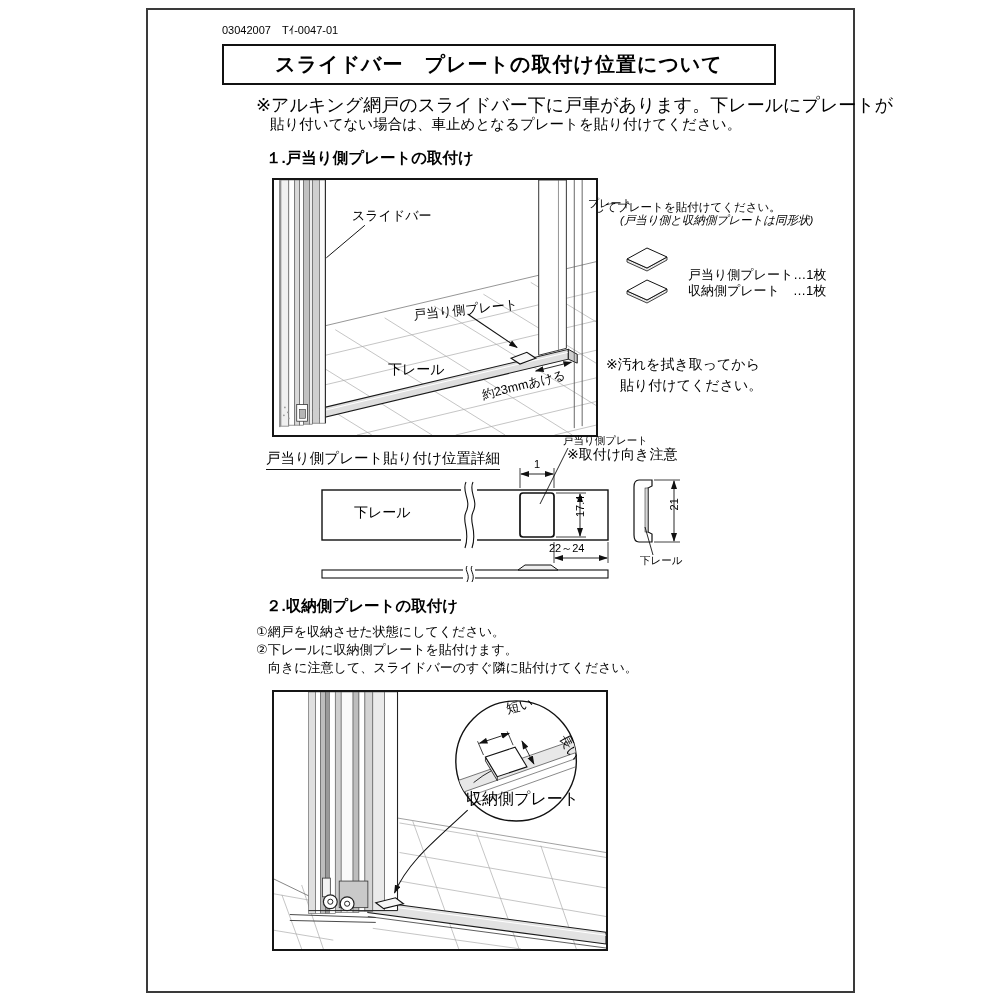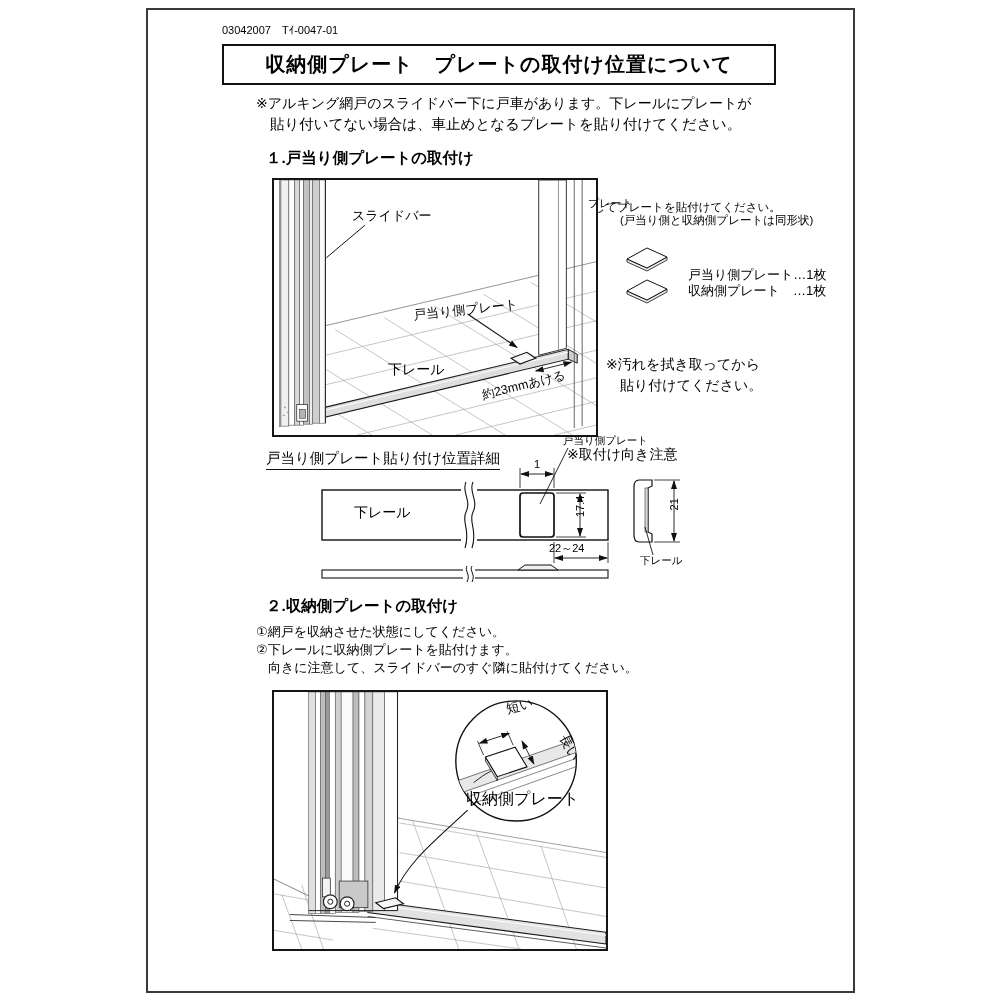--- a/index.html
+++ b/index.html
@@ -29,24 +29,24 @@
       <path d="M9,0 L0,3 L9,6 Z" fill="#111"></path>
     </marker>
   </defs>
 </svg>
 
 <div class="page-border"></div>
 
 <span class="lbl" style="left:222px; top:24px; font-size:11px;">03042007　Tｲ-0047-01</span>
 
 <div class="title-box">
-  <span>収納側プレート　プレートの取付け位置について</span>
-</div>
-
-<span class="lbl" style="left:256px; top:95px; font-size:14px;">※アルキング網戸のスライドバー下に戸車があります。下レールにプレートが</span>
+  <span>スライドバー　プレートの取付け位置について</span>
+</div>
+
+<span class="lbl" style="left:256px; top:95px; font-size:18px;">※アルキング網戸のスライドバー下に戸車があります。下レールにプレートが</span>
 <span class="lbl" style="left:270px; top:116px; font-size:14.5px;">貼り付いてない場合は、車止めとなるプレートを貼り付けてください。</span>
 
 <span class="lbl" style="left:266px; top:149px; font-size:15.5px; font-weight:bold;">１.戸当り側プレートの取付け</span>
 <span class="lbl" style="left:455px; top:161px; font-size:11.5px;margin-top:40px;">戸当り側を２２～２４㎜離してプレートを貼付けてください。</span>
 
 <div class="frame" style="left:272px; top:178px; width:326px; height:259px;">
   <svg viewBox="0 0 326 259" preserveAspectRatio="none">
 
     <line x1="52" y1="148" x2="326" y2="83" stroke="#888" stroke-width="0.9"></line>
     <g stroke="#aaa" stroke-width="0.7">
@@ -101,21 +101,21 @@
     <line x1="196" y1="136" x2="246" y2="170" stroke="#111" stroke-width="1.2" marker-end="url(#aE)"></line>
     <line x1="265" y1="194" x2="301" y2="185" stroke="#111" stroke-width="0.9" marker-start="url(#aS)" marker-end="url(#aE)"></line>
   </svg>
 </div>
 <span class="lbl" style="left:352px; top:209px; font-size:13px;">スライドバー</span>
 <span class="lbl" style="left:413px; top:303px; font-size:13px; transform:rotate(-6deg);">戸当り側プレート</span>
 <span class="lbl" style="left:388px; top:361px; font-size:14px;">下レール</span>
 <span class="lbl" style="left:481px; top:378px; font-size:12.5px; transform:rotate(-14deg);">約23mmあける</span>
 
 <span class="lbl" style="left:588px; top:197px; font-size:11px;">プレート</span>
-<span class="lbl" style="left:620px; top:214px; font-size:11.5px;">(戸当り側と収納側プレートは同形状)</span>
+<span class="lbl" style="left:620px; top:214px; font-size:11.5px;font-style:italic;">(戸当り側と収納側プレートは同形状)</span>
 
 <svg class="abs" style="left:624px; top:244px;" width="46" height="28">
   <path d="M3,15 L3,18 L23,27 L43,16 L43,13 L23,24 Z" fill="#e8e8e8" stroke="#111" stroke-width="0.8"></path>
   <polygon points="3,15 23,4 43,13 23,24" fill="#fdfdfd" stroke="#111" stroke-width="1"></polygon>
 </svg>
 <span class="lbl" style="left:688px; top:252px; font-size:13px;margin-top:16px;">戸当り側プレート…1枚</span>
 
 <svg class="abs" style="left:624px; top:276px;" width="46" height="28">
   <path d="M3,15 L3,18 L23,27 L43,16 L43,13 L23,24 Z" fill="#e8e8e8" stroke="#111" stroke-width="0.8"></path>
   <polygon points="3,15 23,4 43,13 23,24" fill="#fdfdfd" stroke="#111" stroke-width="1"></polygon>

